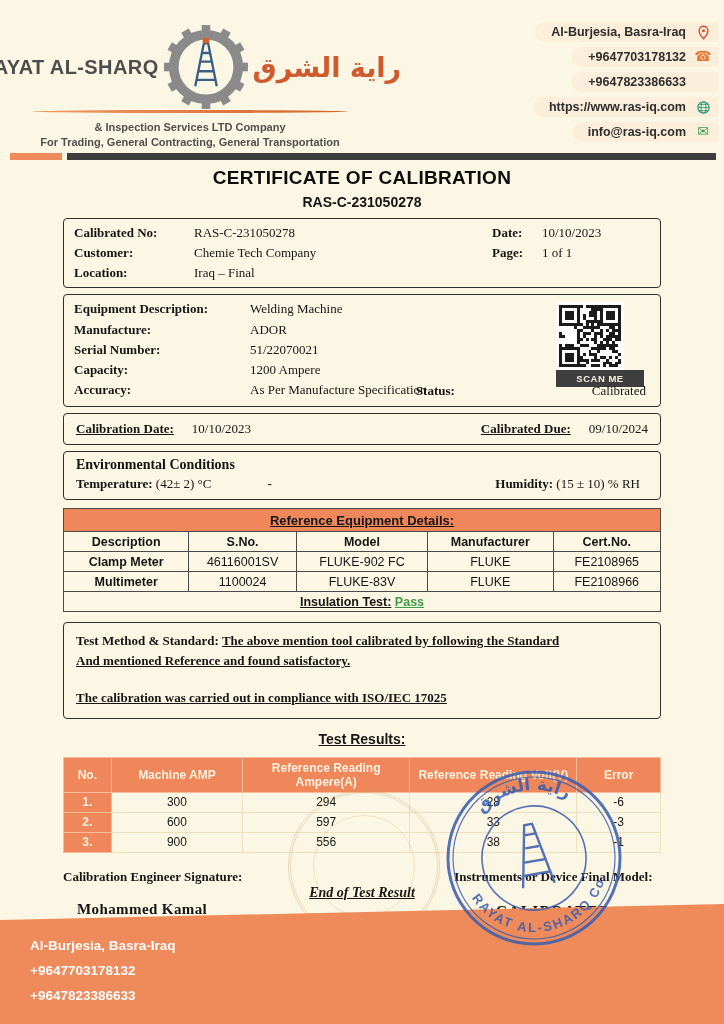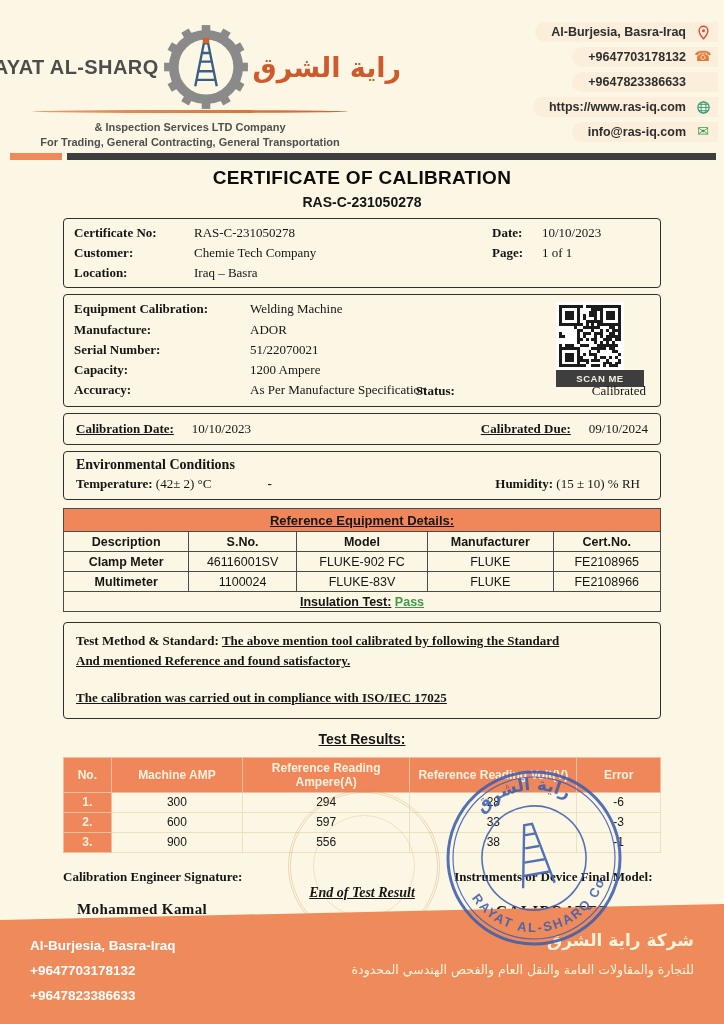--- a/index.html
+++ b/index.html
@@ -194,46 +194,46 @@
 
   <div class="titleblock">
     <div class="title-main">CERTIFICATE OF CALIBRATION</div>
     <div class="title-sub">RAS-C-231050278</div>
   </div>
 
   <div class="content">
 
     <div class="box certbox">
       <div class="kv">
-        <span class="k">Certificate No:</span>
+        <span class="k">Calibrated No:</span>
         <span class="v">RAS-C-231050278</span>
       </div>
       <div class="kv">
         <span class="k">Customer:</span>
         <span class="v">Chemie Tech Company</span>
       </div>
       <div class="kv">
         <span class="k">Location:</span>
-        <span class="v">Iraq – Basra</span>
+        <span class="v">Iraq – Final</span>
       </div>
       <div class="rightcol">
         <div class="kv">
           <span class="k">Date:</span>
           <span class="v">10/10/2023</span>
         </div>
         <div class="kv">
           <span class="k">Page:</span>
           <span class="v">1 of 1</span>
         </div>
       </div>
     </div>
 
     <div class="box equipbox">
       <div class="kv">
-        <span class="k">Equipment Calibration:</span>
+        <span class="k">Equipment Description:</span>
         <span class="v">Welding Machine</span>
       </div>
       <div class="kv">
         <span class="k">Manufacture:</span>
         <span class="v">ADOR</span>
       </div>
       <div class="kv">
         <span class="k">Serial Number:</span>
         <span class="v">51/22070021</span>
       </div>
@@ -658,19 +658,15 @@
     </text>
     <path d="M80 124 L92 62 L100 62 L112 124 M83 112 L109 112 M86 99 L106 99 M89 85 L103 85 M90 72 L102 72" stroke="#3c5fb0" stroke-width="2.4" fill="none"></path>
   </svg>
 
   <div class="footer">
     <div class="f-left">
       <div>Al-Burjesia, Basra-Iraq</div>
       <div>+9647703178132</div>
       <div>+9647823386633</div>
     </div>
-    <div class="f-right">
-      <div class="f-ar1" dir="rtl">شركة راية الشرق</div>
-      <div class="f-ar2" dir="rtl">للتجارة والمقاولات العامة والنقل العام والفحص الهندسي المحدودة</div>
-    </div>
   </div>
 
 </div>
 
 </body></html>

